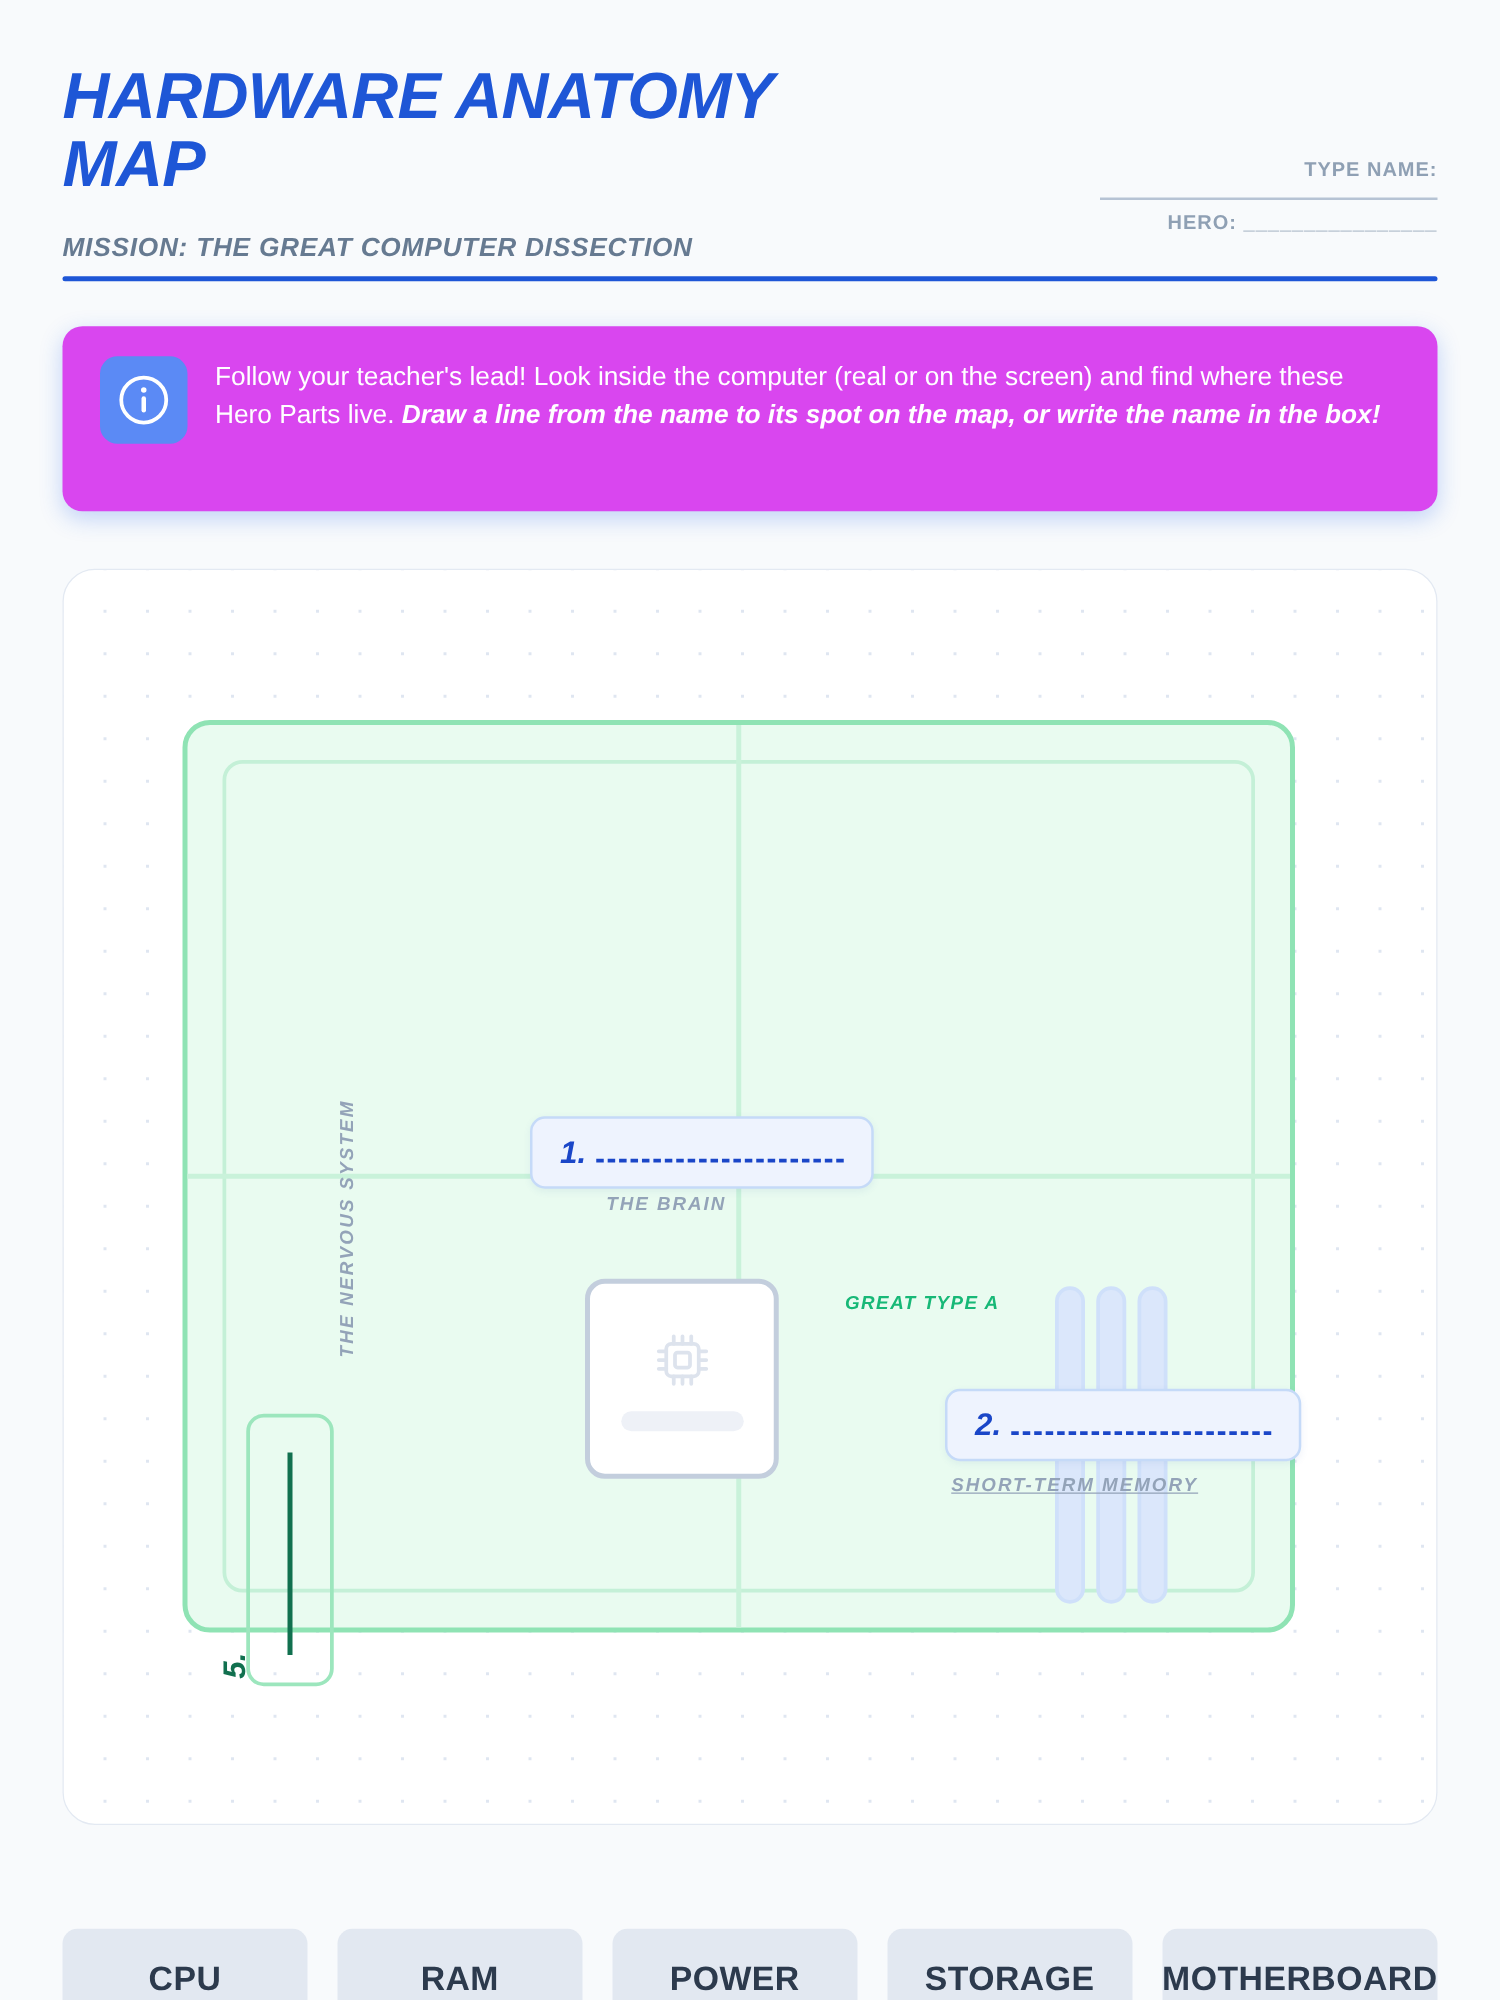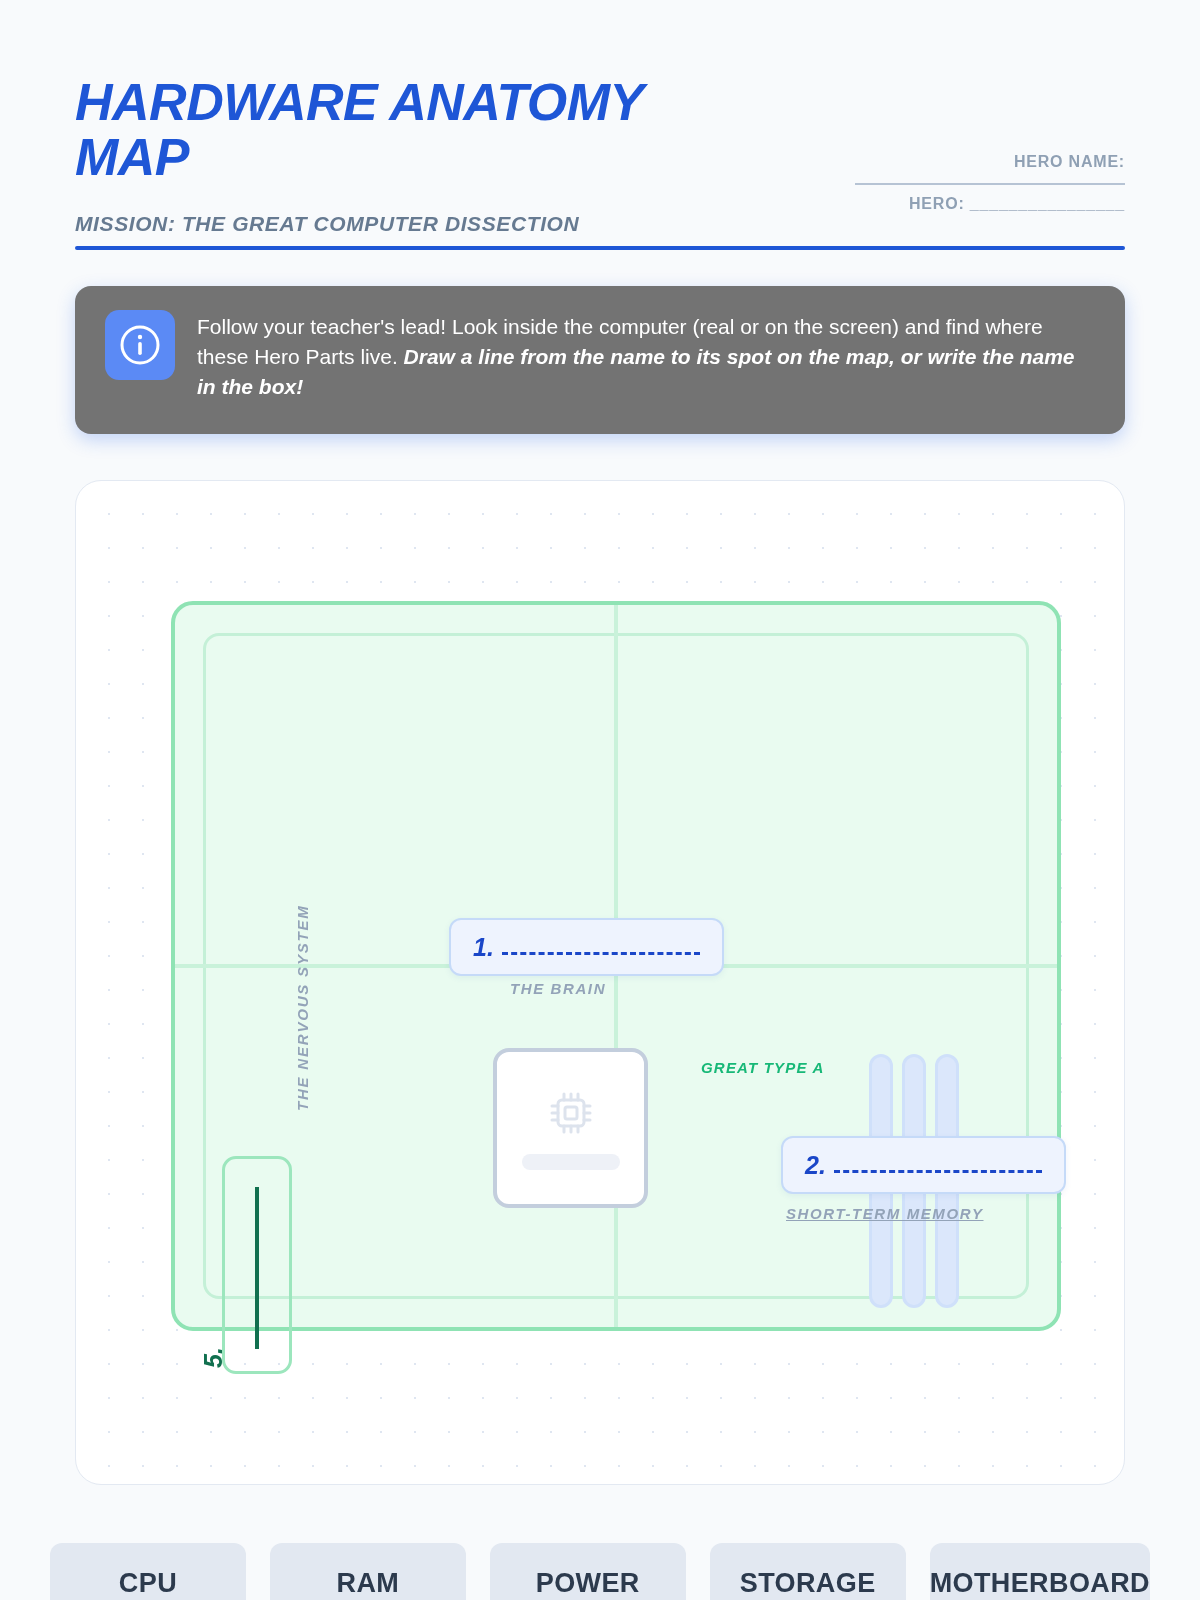--- a/index.html
+++ b/index.html
@@ -10,21 +10,21 @@
     background: #f8fafc;
     font-family: "Liberation Sans", sans-serif;
     overflow: hidden;
     position: relative;
   }
 
   .page {
     position: absolute;
     left: 0; top: 0;
     width: 1200px; height: 1328px;
-    padding: 75px;
+    padding: 50px;
   }
 
   
   .header {
     position: relative;
     display: flex;
     align-items: flex-start;
     justify-content: space-between;
     padding-bottom: 14px;
   }
@@ -71,21 +71,21 @@
     position: absolute;
     left: 0; right: 0; bottom: 0;
     height: 4px;
     background: #1e56d6;
     border-radius: 2px;
   }
 
   
   .banner {
     margin-top: 36px;
-    background: #737373;
+    background: #d946ef;
     border-radius: 16px;
     padding: 24px 30px;
     display: flex;
     align-items: flex-start;
     gap: 22px;
     box-shadow: 0 6px 18px rgba(37,99,235,0.25);
     min-height: 148px;
   }
   .banner-icon {
     flex: 0 0 auto;
@@ -309,21 +309,21 @@
 <body>
 
 <div class="page">
 
   <div class="header">
     <div class="title-block">
       <div class="title">HARDWARE ANATOMY MAP</div>
       <div class="subtitle">MISSION: THE GREAT COMPUTER DISSECTION</div>
     </div>
     <div class="meta">
-      <div class="meta-row name-row">HERO NAME:</div>
+      <div class="meta-row name-row">TYPE NAME:</div>
       <span class="meta-line"></span>
       <div class="meta-row date-row">HERO: ________________</div>
     </div>
     <div class="rule"></div>
   </div>
 
   <div class="banner">
     <div class="banner-icon">
       <svg width="44" height="44" viewBox="0 0 44 44">
         <circle cx="22" cy="22" r="18" fill="none" stroke="#ffffff" stroke-width="3"></circle>

